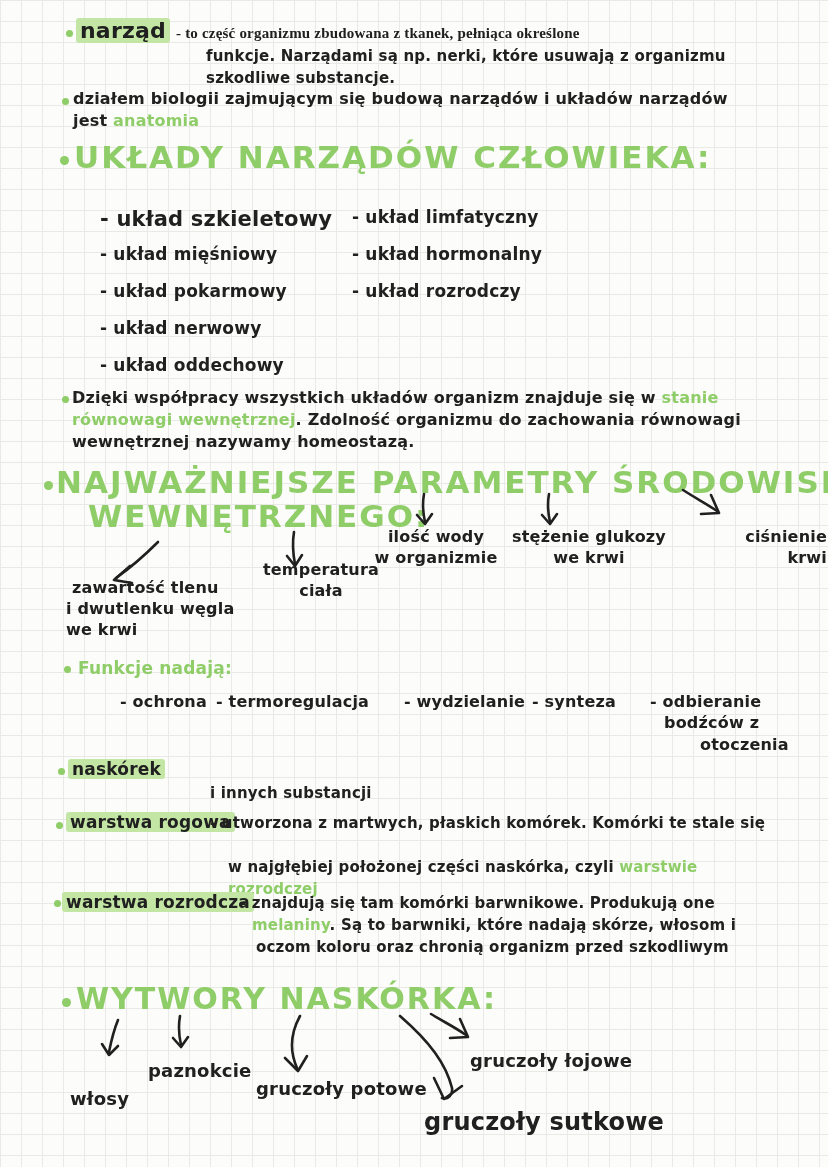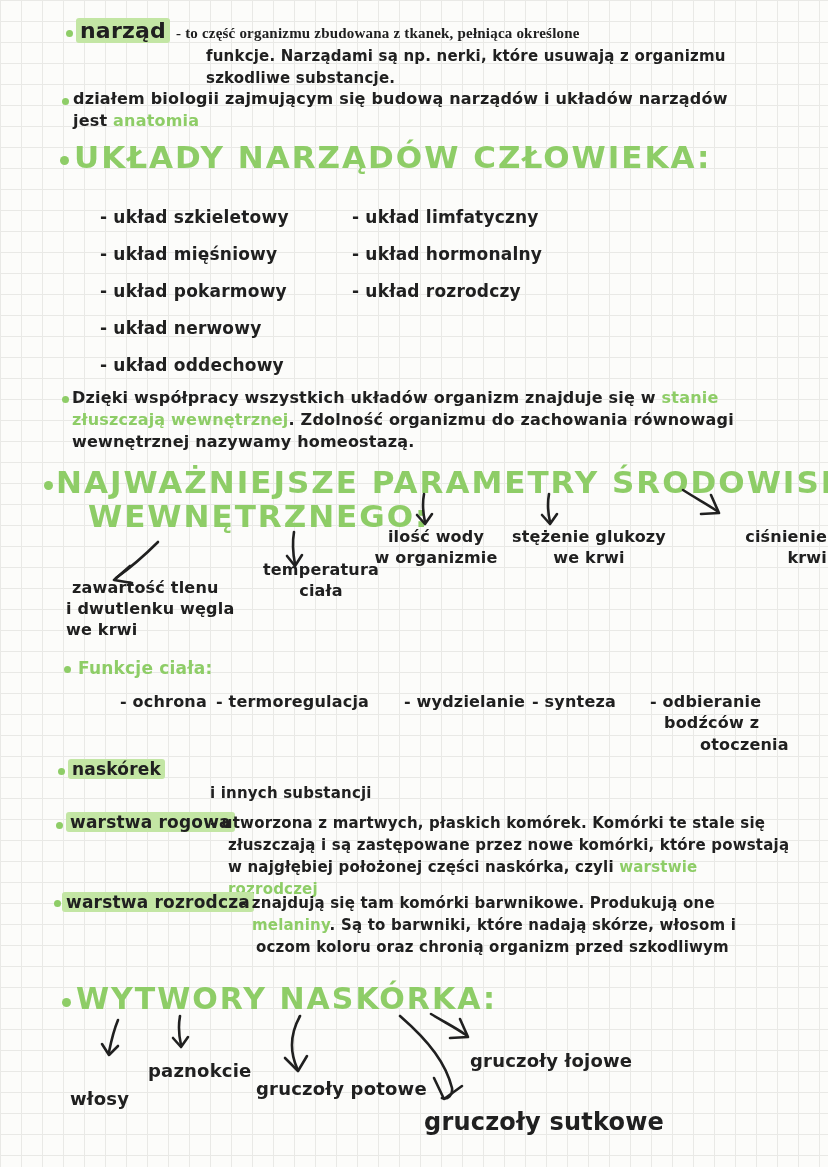--- a/index.html
+++ b/index.html
@@ -40,32 +40,32 @@
   <div class="txt def" style="left:206px;top:47px;">funkcje. Narządami są np. nerki, które usuwają z organizmu</div>
   <div class="txt def" style="left:206px;top:69px;">szkodliwe substancje.</div>
 
   <div class="bullet b7" style="left:62px;top:98px;"></div>
   <div class="txt" style="left:73px;top:89px;">działem biologii zajmującym się budową narządów i układów narządów</div>
   <div class="txt" style="left:73px;top:111px;"><span>jest </span><span class="green">anatomia</span></div>
 
   <div class="bullet b9" style="left:60px;top:156px;"></div>
   <div class="heading" style="left:74px;top:139px;">UKŁADY NARZĄDÓW CZŁOWIEKA:</div>
 
-  <div class="txt" style="left:100px;top:207px;font-size:17px;">- układ szkieletowy</div>
+  <div class="txt" style="left:100px;top:207px;font-size:21px;">- układ szkieletowy</div>
   <div class="txt" style="left:100px;top:244px;font-size:17px;">- układ mięśniowy</div>
   <div class="txt" style="left:100px;top:281px;font-size:17px;">- układ pokarmowy</div>
   <div class="txt" style="left:100px;top:318px;font-size:17px;">- układ nerwowy</div>
   <div class="txt" style="left:100px;top:355px;font-size:17px;">- układ oddechowy</div>
   <div class="txt" style="left:352px;top:207px;font-size:17px;">- układ limfatyczny</div>
   <div class="txt" style="left:352px;top:244px;font-size:17px;">- układ hormonalny</div>
   <div class="txt" style="left:352px;top:281px;font-size:17px;">- układ rozrodczy</div>
 
   <div class="bullet b7" style="left:62px;top:396px;"></div>
   <div class="txt" style="left:72px;top:388px;"><span>Dzięki współpracy wszystkich układów organizm znajduje się w </span><span class="green">stanie</span></div>
-  <div class="txt" style="left:72px;top:410px;"><span class="green">złuszczają wewnętrznej</span><span>. Zdolność organizmu do zachowania równowagi</span></div>
+  <div class="txt" style="left:72px;top:410px;"><span class="green">równowagi wewnętrznej</span><span>. Zdolność organizmu do zachowania równowagi</span></div>
   <div class="txt" style="left:72px;top:432px;">wewnętrznej nazywamy homeostazą.</div>
 
   <div class="bullet b9" style="left:44px;top:481px;"></div>
   <div class="heading" style="left:56px;top:464px;">NAJWAŻNIEJSZE PARAMETRY ŚRODOWISKA</div>
   <div class="heading" style="left:88px;top:498px;">WEWNĘTRZNEGO:</div>
 
   <div class="arrow" style="left:412px;top:492px;">
     <svg width="24" height="36" viewBox="0 0 24 36">
         <path d="M12 2 C10 13 11 21 13 30"></path>
         <path d="M5 23 L13 32 L20 22"></path>
@@ -102,37 +102,36 @@
   <div class="txt ctr" style="left:508px;top:548px;width:162px;">we krwi</div>
   <div class="txt rgt" style="left:695px;top:527px;width:92px;">ciśnienie</div>
   <div class="txt rgt" style="left:695px;top:548px;width:92px;">krwi</div>
   <div class="txt ctr" style="left:258px;top:560px;width:126px;">temperatura</div>
   <div class="txt ctr" style="left:258px;top:581px;width:126px;">ciała</div>
   <div class="txt" style="left:72px;top:578px;">zawartość tlenu</div>
   <div class="txt" style="left:66px;top:599px;">i dwutlenku węgla</div>
   <div class="txt" style="left:66px;top:620px;">we krwi</div>
 
   <div class="bullet b7" style="left:64px;top:666px;"></div>
-  <div class="txt green" style="left:78px;top:658px;font-size:17px;">Funkcje ciała:</div>
+  <div class="txt green" style="left:78px;top:658px;font-size:17px;">Funkcje nadają:</div>
   <div class="txt" style="left:120px;top:692px;">- ochrona</div>
   <div class="txt" style="left:216px;top:692px;">- termoregulacja</div>
   <div class="txt" style="left:404px;top:692px;">- wydzielanie</div>
   <div class="txt" style="left:532px;top:692px;">- synteza</div>
   <div class="txt" style="left:650px;top:692px;">- odbieranie</div>
   <div class="txt" style="left:664px;top:713px;">bodźców z</div>
   <div class="txt" style="left:700px;top:735px;">otoczenia</div>
 
   <div class="bullet b7" style="left:58px;top:768px;"></div>
   <div class="txt term" style="left:68px;top:759px;"><span class="hl">naskórek</span></div>
   <div class="txt def" style="left:210px;top:784px;">i innych substancji</div>
 
   <div class="bullet b7" style="left:56px;top:822px;"></div>
   <div class="txt term" style="left:66px;top:812px;"><span class="hl">warstwa rogowa</span></div>
   <div class="txt def" style="left:210px;top:814px;">- utworzona z martwych, płaskich komórek. Komórki te stale się</div>
-  <div class="txt def" style="left:228px;top:836px;">złuszczają i są zastępowane przez nowe komórki, które powstają</div>
   <div class="txt def" style="left:228px;top:858px;"><span>w najgłębiej położonej części naskórka, czyli </span><span class="green">warstwie</span></div>
   <div class="txt def green" style="left:228px;top:880px;">rozrodczej</div>
 
   <div class="bullet b7" style="left:54px;top:900px;"></div>
   <div class="txt term" style="left:62px;top:892px;"><span class="hl">warstwa rozrodcza</span></div>
   <div class="txt def" style="left:240px;top:894px;">- znajdują się tam komórki barwnikowe. Produkują one</div>
   <div class="txt def" style="left:252px;top:916px;"><span class="green">melaniny</span><span>. Są to barwniki, które nadają skórze, włosom i</span></div>
   <div class="txt def" style="left:256px;top:938px;">oczom koloru oraz chronią organizm przed szkodliwym</div>
 
   <div class="bullet b9" style="left:62px;top:998px;"></div>

